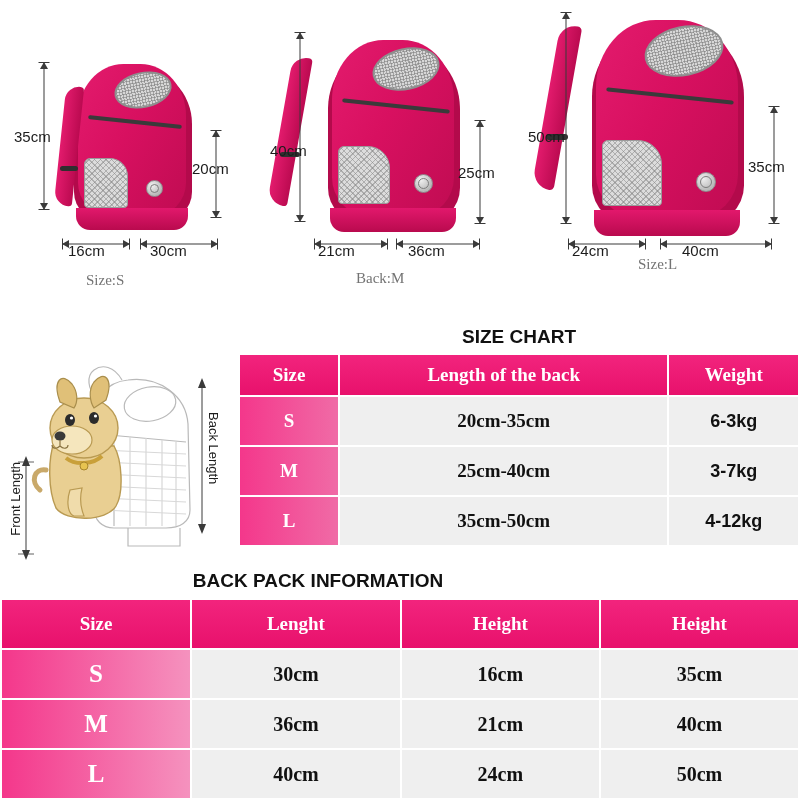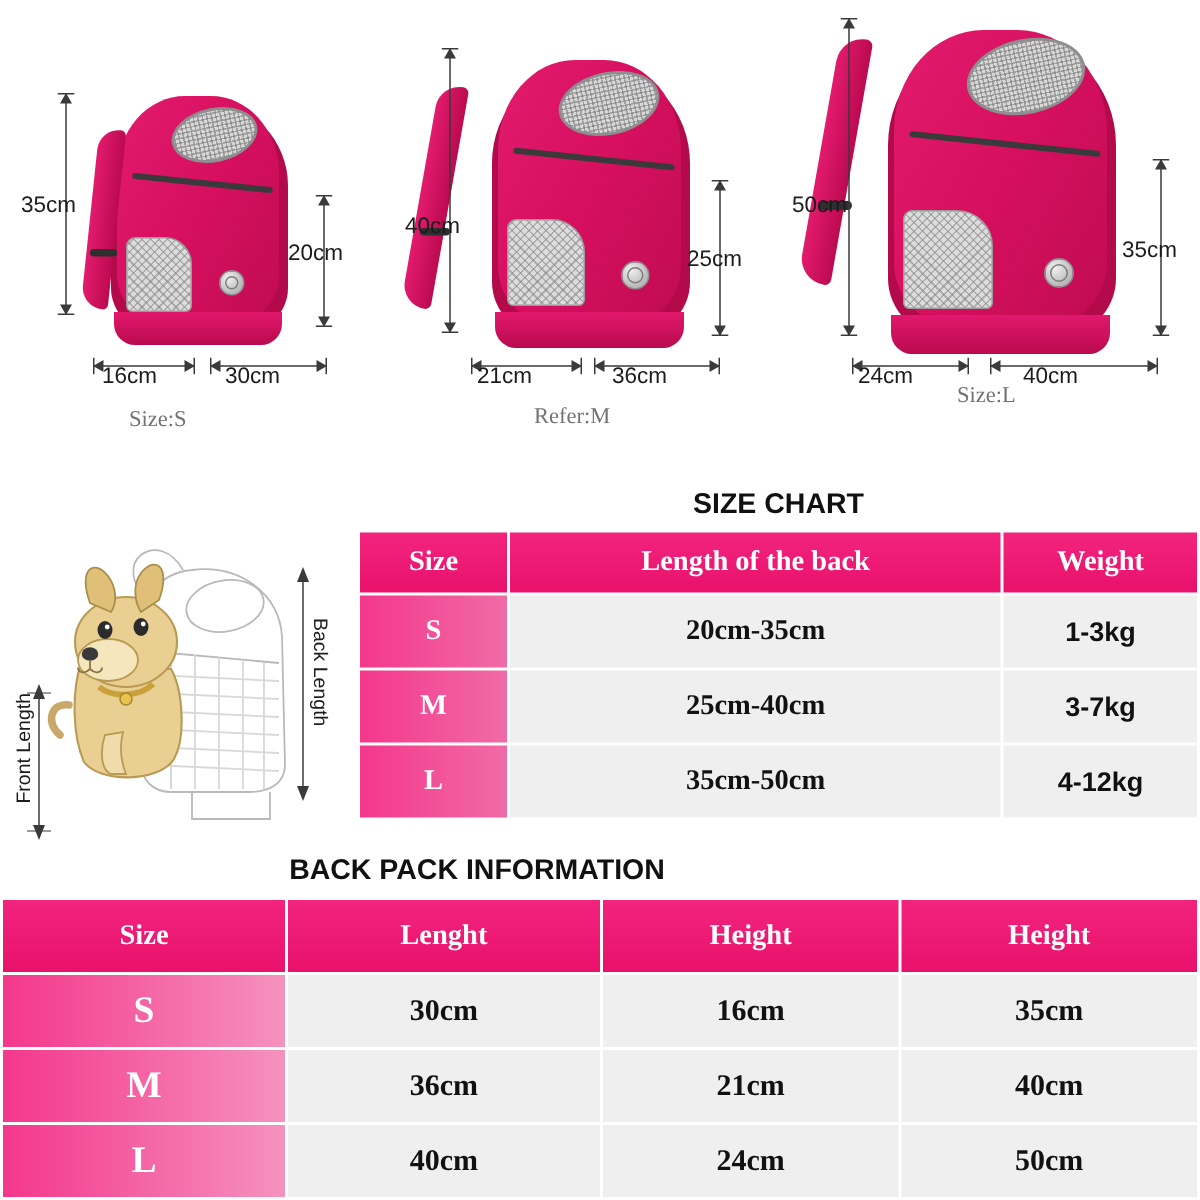--- a/index.html
+++ b/index.html
@@ -357,21 +357,21 @@
 
     <div class="dim-h" style="left:134px; top:222px; width:84px; height:12px;">
       <div class="line"></div>
         <div class="cap l"></div>
         <div class="cap r"></div>
       <div class="arrowhead ah-left" style="left:0; top:2px;"></div>
       <div class="arrowhead ah-right" style="right:0; top:2px;"></div>
     </div>
     <div class="dim-label" style="left:146px; top:226px;">36cm</div>
 
-    <div class="size-caption" style="left:94px; top:254px;">Refer:M</div>
+    <div class="size-caption" style="left:94px; top:254px;">Back:M</div>
   </div>
 
   <div class="product" style="left:520px; top:0px; width:280px; height:290px;">
     <div class="bp-wrap" style="position:absolute; left:58px; top:6px; width:190px; height:250px;">
       <div class="bp-shadow" style="left:14px; top:18px; width:152px; height:202px;"></div>
       <div class="bp" style="left:18px; top:14px; width:142px; height:198px;"></div>
       <div class="bp-mesh bp-mesh-oval" style="left:66px; top:20px; width:80px; height:50px; transform:rotate(-12deg);"></div>
       <div class="bp-zip" style="left:28px; top:88px; width:128px; transform:rotate(6deg);"></div>
       <div class="bp-panel" style="left:24px; top:134px; width:60px; height:66px; border-radius:6px 24px 4px 4px;"></div>
       <div class="bp-badge" style="left:118px; top:166px; width:20px; height:20px;"></div>
@@ -491,21 +491,21 @@
     <tr>
       <th>Size</th>
       <th>Length of the back</th>
       <th>Weight</th>
     </tr>
   </thead>
   <tbody>
     <tr>
       <td class="sz">S</td>
       <td class="val">20cm-35cm</td>
-      <td class="val w">1-3kg</td>
+      <td class="val w">6-3kg</td>
     </tr>
     <tr>
       <td class="sz">M</td>
       <td class="val">25cm-40cm</td>
       <td class="val w">3-7kg</td>
     </tr>
     <tr>
       <td class="sz">L</td>
       <td class="val">35cm-50cm</td>
       <td class="val w">4-12kg</td>

